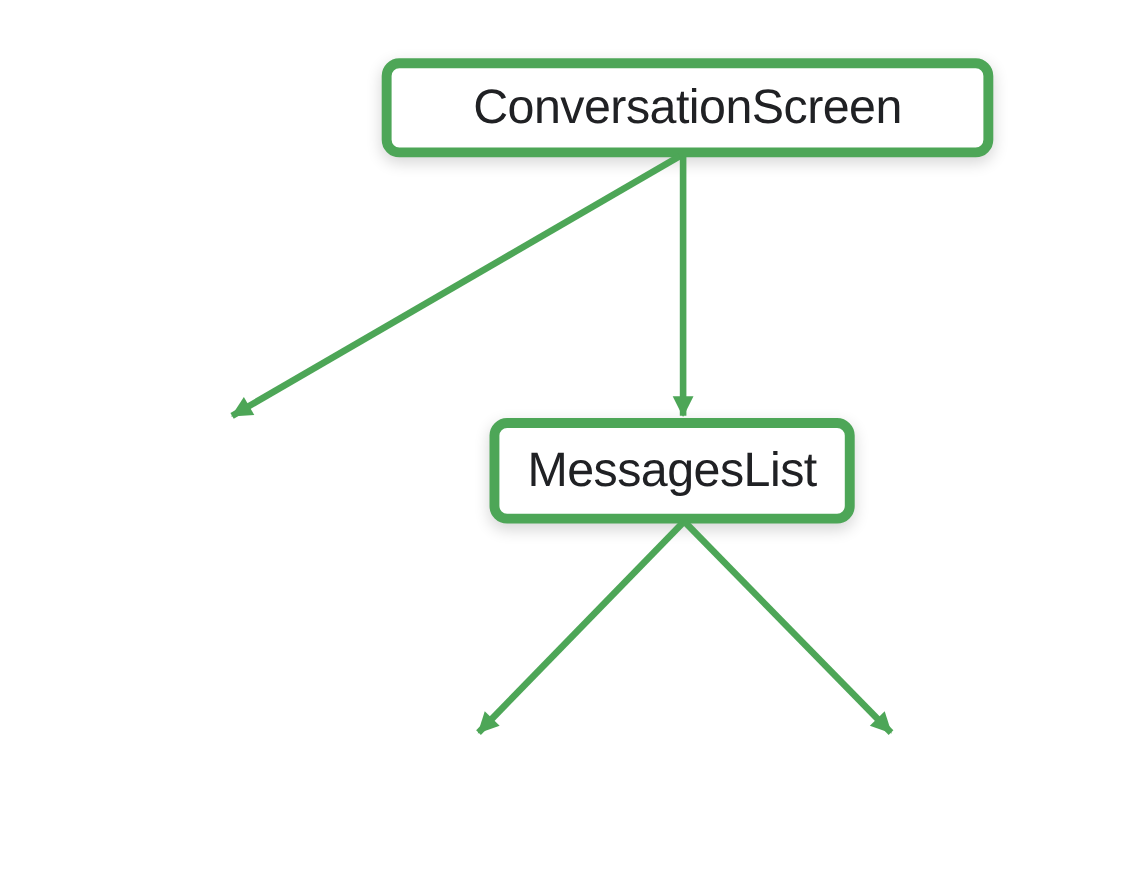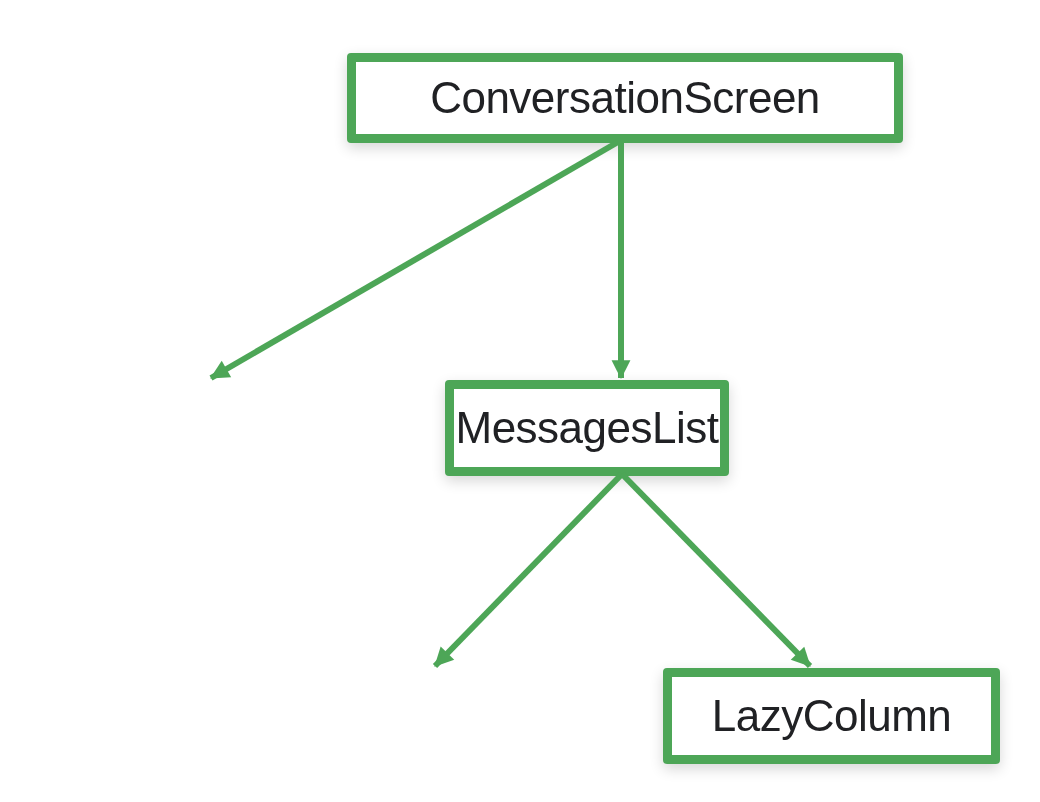--- a/index.html
+++ b/index.html
@@ -22,55 +22,52 @@
     width: 1040px;
     height: 802px;
     z-index: 2;
     pointer-events: none;
   }
   .node {
     position: absolute;
     box-sizing: border-box;
     background: #ffffff;
     border: 9px solid #4DA657;
-    border-radius: 4px;
+    border-radius: 16px;
     display: flex;
     align-items: center;
     justify-content: center;
     font-size: 44px;
     letter-spacing: -0.5px;
     color: #202124;
     box-shadow: 0 5px 14px rgba(0,0,0,0.16);
     z-index: 1;
     white-space: nowrap;
   }
   #node-conversationscreen { left: 347px; top: 53px;  width: 556px; height: 90px; }
   #node-userinput          { left: 53px;  top: 380px; width: 334px; height: 96px; }
-  #node-messageslist       { left: 445px; top: 380px; width: 284px; height: 96px; }
+  #node-messageslist       { left: 445px; top: 380px; width: 332px; height: 96px; }
   #node-button             { left: 242px; top: 668px; width: 335px; height: 96px; }
   #node-lazycolumn         { left: 663px; top: 668px; width: 337px; height: 96px; }
 </style>
 </head>
 <body>
 
 <div class="canvas">
 
   <div class="node" id="node-conversationscreen">
     <span>ConversationScreen</span>
   </div>
 
 
   <div class="node" id="node-messageslist">
     <span>MessagesList</span>
   </div>
 
 
-  <div class="node" id="node-lazycolumn">
-    <span>LazyColumn</span>
-  </div>
 
   <svg class="edges-layer" width="1040" height="802" viewBox="0 0 1040 802">
     <defs>
       <marker id="arrowhead" viewBox="0 0 10 10" refX="9" refY="5" markerWidth="21" markerHeight="21" markerUnits="userSpaceOnUse" orient="auto">
         <path d="M0.5,0.5 L9.5,5 L0.5,9.5 Z" fill="#4DA657"></path>
       </marker>
     </defs>
 
     <line x1="618" y1="142" x2="211" y2="378" stroke="#4DA657" stroke-width="6" marker-end="url(#arrowhead)"></line>
 

